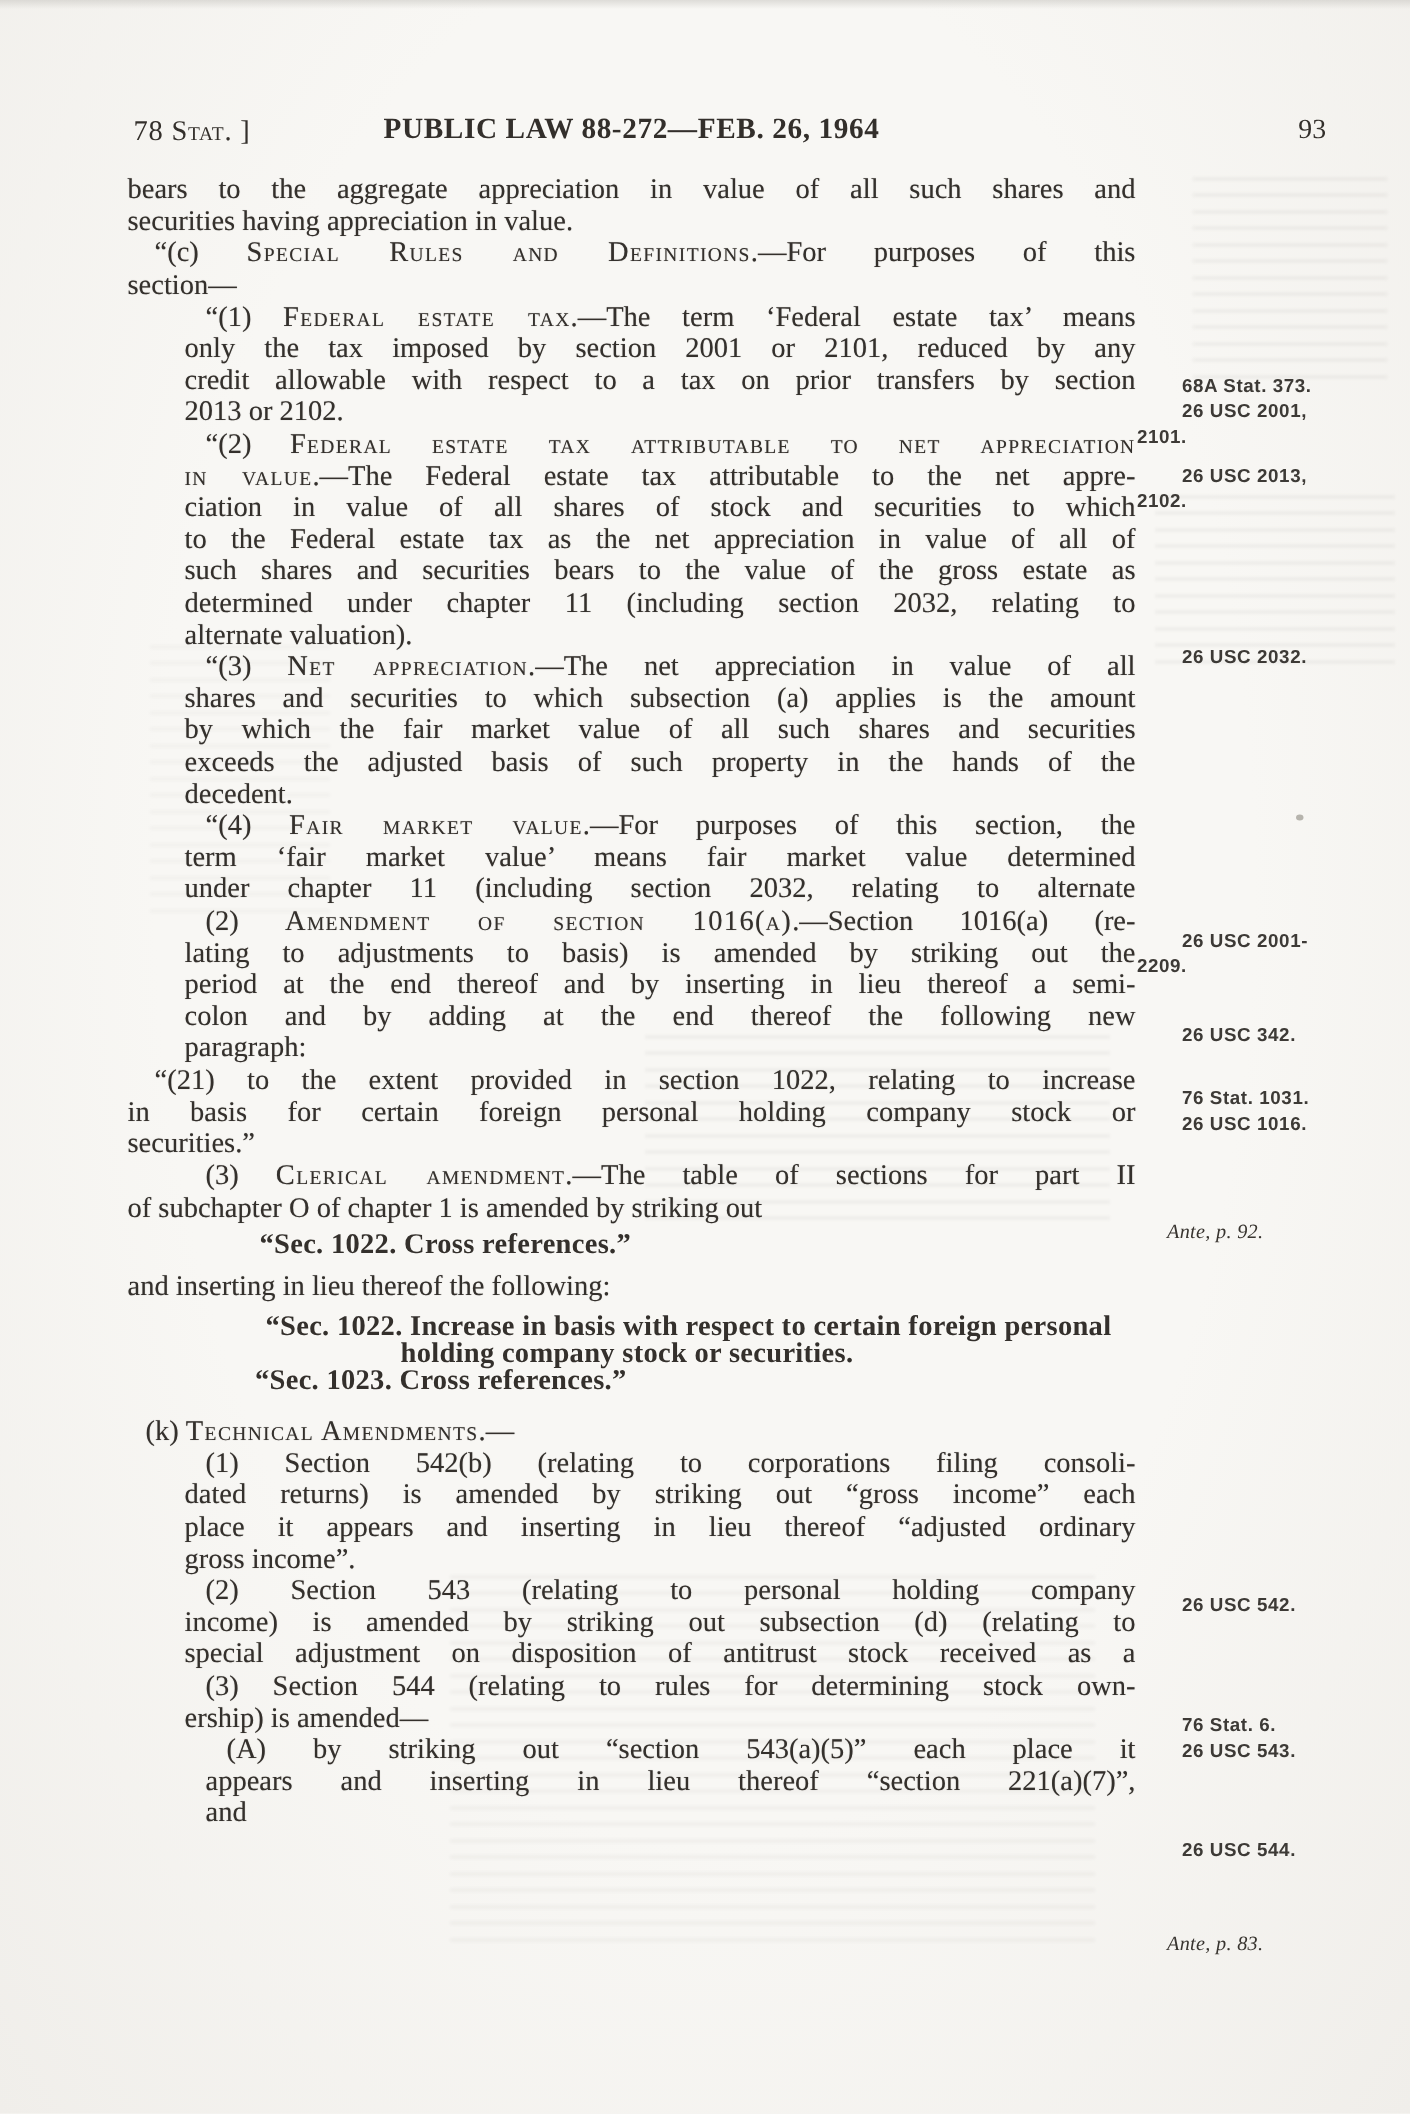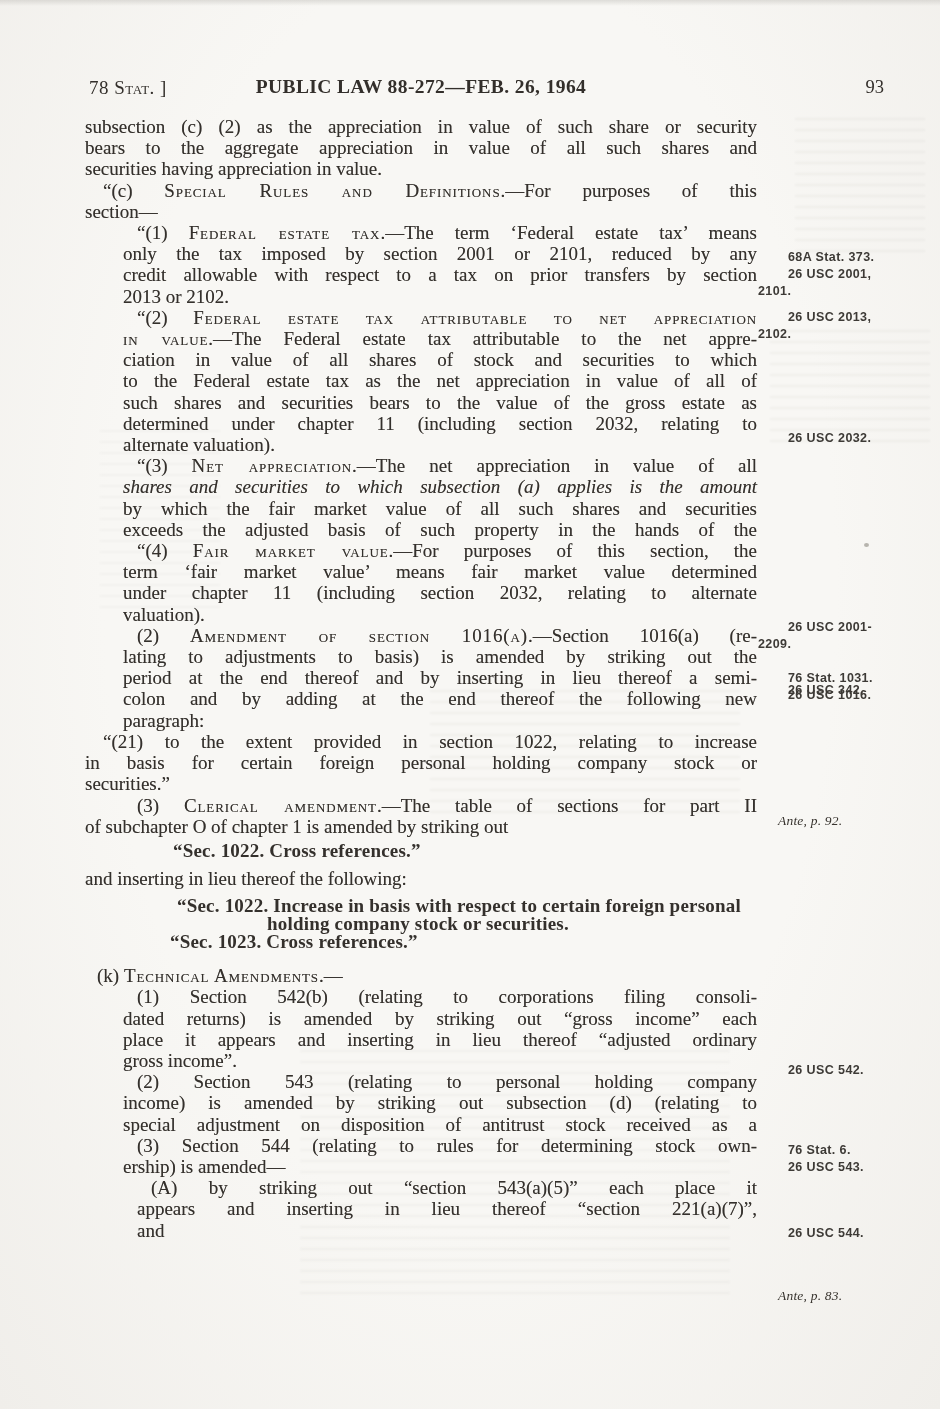--- a/index.html
+++ b/index.html
@@ -93,21 +93,20 @@
 <div class="speck" style="left:864px;top:543px;"></div>
 
 <div class="hdr">
   <span class="hdr-left">78 Stat. ]</span>
   <span class="hdr-center">PUBLIC LAW 88-272—FEB. 26, 1964</span>
 </div>
 <div class="hdr-page">93</div>
 
 <div class="bodycol">
     <div class="para ">
-      <div class="line"><span>subsection (c) (2) as the appreciation in value of such share or security</span></div>
       <div class="line"><span>bears to the aggregate appreciation in value of all such shares and</span></div>
       <div class="line nj"><span>securities having appreciation in value.</span></div>
     </div>
     <div class="para ">
       <div class="line" style="padding-left: 18px;"><span>“(c) </span><span class="sc">Special Rules and Definitions</span><span>.—For purposes of this</span></div>
       <div class="line nj"><span>section—</span></div>
     </div>
     <div class="para ">
       <div class="line" style="padding-left: 52px;"><span>“(1) </span><span class="sc">Federal estate tax</span><span>.—The term ‘Federal estate tax’ means</span></div>
       <div class="line" style="padding-left: 38px;"><span>only the tax imposed by section 2001 or 2101, reduced by any</span></div>
@@ -118,29 +117,29 @@
       <div class="line" style="padding-left: 52px;"><span>“(2) </span><span class="sc">Federal estate tax attributable to net appreciation</span></div>
       <div class="line" style="padding-left: 38px;"><span class="sc">in value</span><span>.—The Federal estate tax attributable to the net appre-</span></div>
       <div class="line" style="padding-left: 38px;"><span>ciation in value of all shares of stock and securities to which</span></div>
       <div class="line" style="padding-left: 38px;"><span>to the Federal estate tax as the net appreciation in value of all of</span></div>
       <div class="line" style="padding-left: 38px;"><span>such shares and securities bears to the value of the gross estate as</span></div>
       <div class="line" style="padding-left: 38px;"><span>determined under chapter 11 (including section 2032, relating to</span></div>
       <div class="line nj" style="padding-left: 38px;"><span>alternate valuation).</span></div>
     </div>
     <div class="para ">
       <div class="line" style="padding-left: 52px;"><span>“(3) </span><span class="sc">Net appreciation</span><span>.—The net appreciation in value of all</span></div>
-      <div class="line" style="padding-left: 38px; font-style: italic;"><span>shares and securities to which subsection (a) applies is the amount</span></div>
+      <div class="line" style="padding-left: 38px;"><span>shares and securities to which subsection (a) applies is the amount</span></div>
       <div class="line" style="padding-left: 38px;"><span>by which the fair market value of all such shares and securities</span></div>
       <div class="line" style="padding-left: 38px;"><span>exceeds the adjusted basis of such property in the hands of the</span></div>
+      <div class="line nj" style="padding-left: 38px;"><span>decedent.</span></div>
     </div>
     <div class="para ">
       <div class="line" style="padding-left: 52px;"><span>“(4) </span><span class="sc">Fair market value</span><span>.—For purposes of this section, the</span></div>
       <div class="line" style="padding-left: 38px;"><span>term ‘fair market value’ means fair market value determined</span></div>
       <div class="line" style="padding-left: 38px;"><span>under chapter 11 (including section 2032, relating to alternate</span></div>
-      <div class="line nj" style="padding-left: 38px;"><span>valuation).</span></div>
     </div>
     <div class="para ">
       <div class="line" style="padding-left: 52px;"><span>(2) </span><span class="sc">Amendment of section 1016(a)</span><span>.—Section 1016(a) (re-</span></div>
       <div class="line" style="padding-left: 38px;"><span>lating to adjustments to basis) is amended by striking out the</span></div>
       <div class="line" style="padding-left: 38px;"><span>period at the end thereof and by inserting in lieu thereof a semi-</span></div>
       <div class="line" style="padding-left: 38px;"><span>colon and by adding at the end thereof the following new</span></div>
       <div class="line nj" style="padding-left: 38px;"><span>paragraph:</span></div>
     </div>
     <div class="para ">
       <div class="line" style="padding-left: 18px;"><span>“(21) to the extent provided in section 1022, relating to increase</span></div>
@@ -200,21 +199,21 @@
     <div class="mnote" style="top: 430px;">
       <div class="mline">26 USC 2032.</div>
     </div>
     <div class="mnote" style="top: 619px;">
       <div class="mline">26 USC 2001-</div>
       <div class="mline out">2209.</div>
     </div>
     <div class="mnote" style="top: 682px;">
       <div class="mline">26 USC 342.</div>
     </div>
-    <div class="mnote" style="top: 670px;">
+    <div class="mnote" style="top: 724px;">
       <div class="mline">76 Stat. 1031.</div>
       <div class="mline">26 USC 1016.</div>
     </div>
     <div class="mnote" style="top: 812px;">
       <div class="mline ante">Ante, p. 92.</div>
     </div>
     <div class="mnote" style="top: 1062px;">
       <div class="mline">26 USC 542.</div>
     </div>
     <div class="mnote" style="top: 1142px;">

